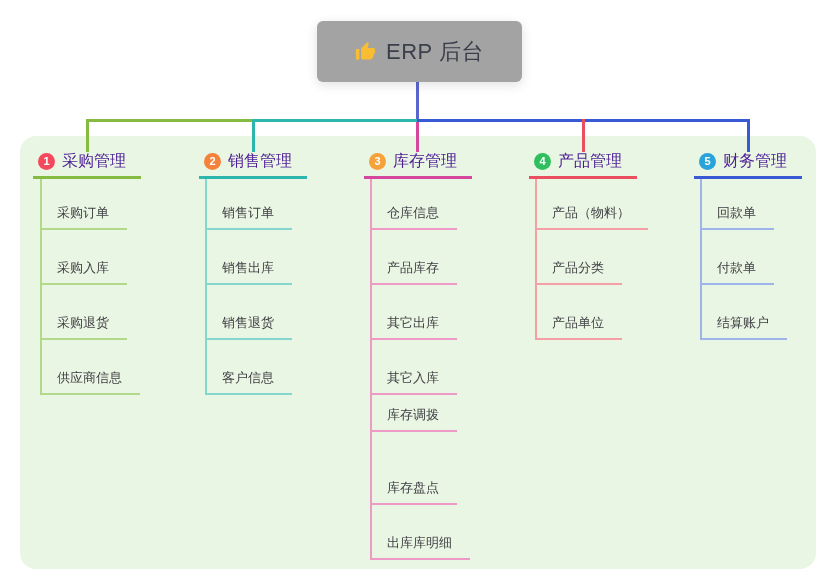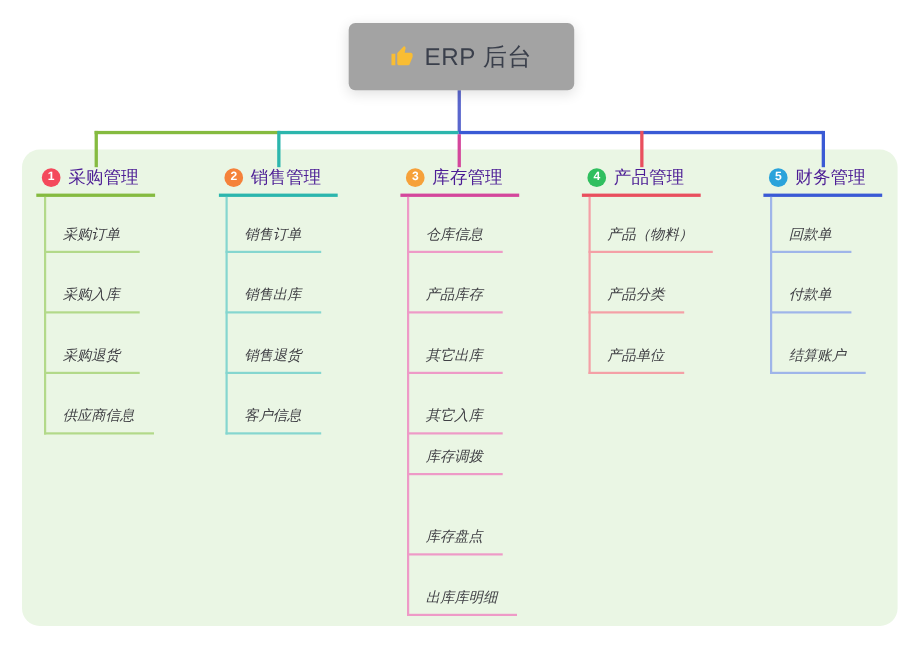--- a/index.html
+++ b/index.html
@@ -50,21 +50,21 @@
   
   .vline { position:absolute; top:179px; width:2px; }
   .vl1 { left:40px;  height:216px; background:#b2d989; }
   .vl2 { left:205px; height:216px; background:#85d6cf; }
   .vl3 { left:370px; height:381px; background:#ee9ac7; }
   .vl4 { left:535px; height:161px; background:#f4a0a6; }
   .vl5 { left:700px; height:161px; background:#9fb5e9; }
 
   
   .child { position:absolute; font-size:13px; color:#404045; line-height:19px;
-           padding:0 18px 6px 17px; border-bottom:2px solid; white-space:nowrap;font-style:italic; }
+           padding:0 18px 6px 17px; border-bottom:2px solid; white-space:nowrap; }
   .cl1 { left:40px;  border-color:#b2d989; }
   .cl2 { left:205px; border-color:#85d6cf; }
   .cl3 { left:370px; border-color:#ee9ac7; }
   .cl4 { left:535px; border-color:#f4a0a6; }
   .cl5 { left:700px; border-color:#9fb5e9; }
   .r0 { top:203px; } .r1 { top:258px; } .r2 { top:313px; } .r3 { top:368px; }
   .r4 { top:405px; } .r5 { top:478px; } .r6 { top:533px; }
 </style>
 </head>
 <body>

